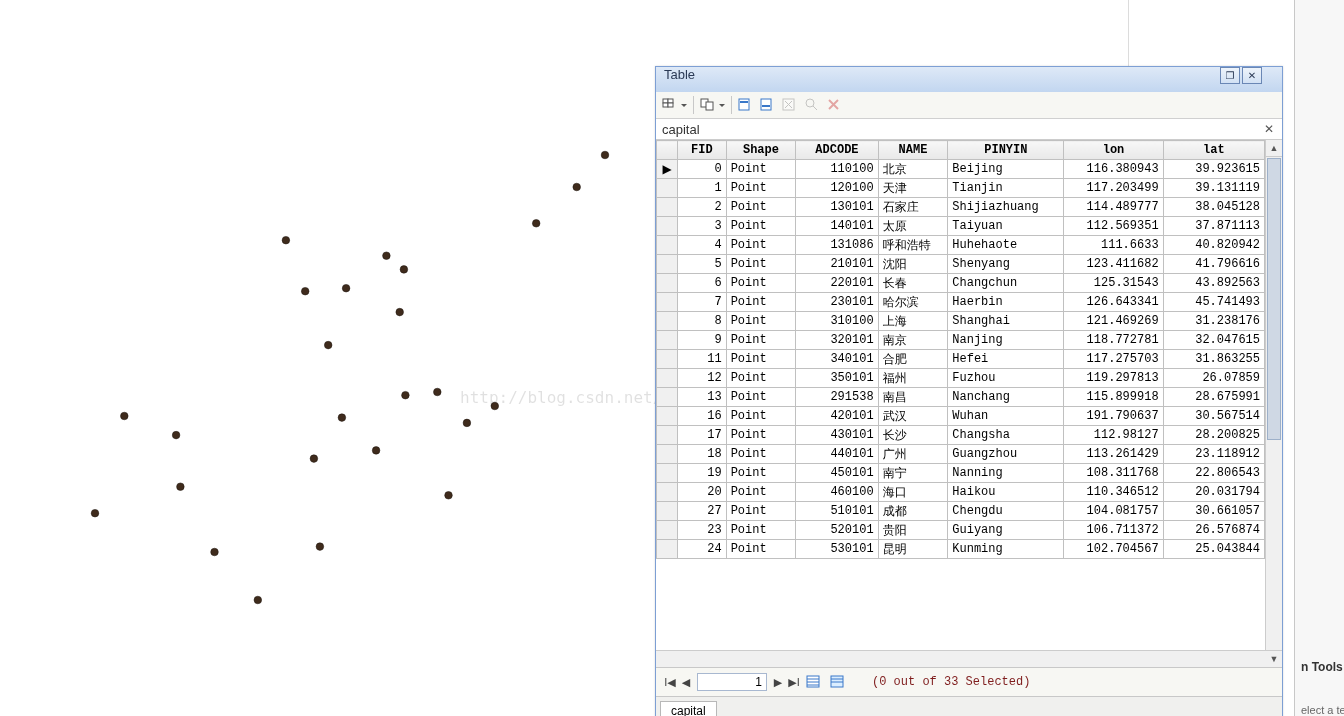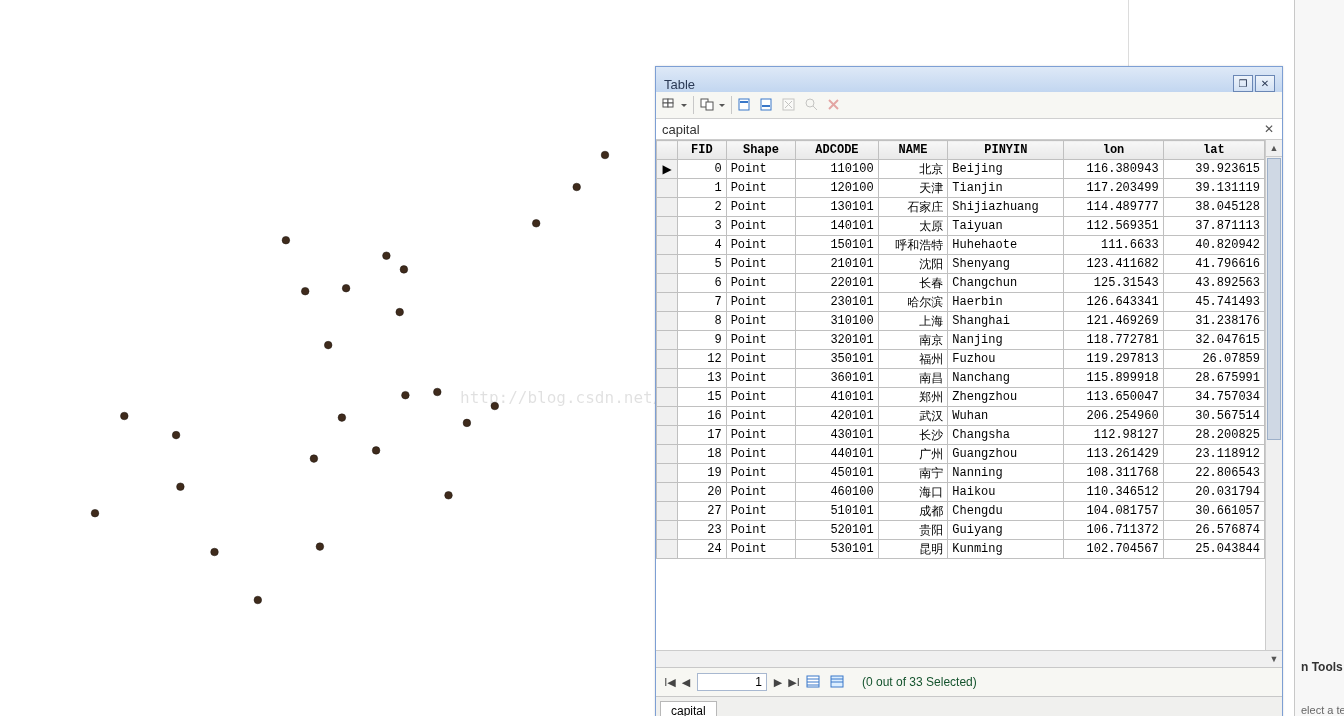--- a/index.html
+++ b/index.html
@@ -86,22 +86,22 @@
   background: #fff;
   border: 1px solid #7d9fd4;
   border-top: none;
   box-shadow: 0 0 2px rgba(0,0,0,0.15);
 }
 .titlebar {
   height: 25px;
   background: linear-gradient(to bottom, #dee9f7, #c2d6f0);
   border-top: 1px solid #7d9fd4;
   display: flex;
-  align-items: flex-end;
-  padding: 0 7px 0 8px;
+  align-items: flex-start;
+  padding: 0 20px 0 8px;
 }
 .titlebar .title { flex: 1; color: #2b3a55; font-size: 13px; }
 .titlebar .tb-btn {
   width: 18px; height: 15px;
   border: 1px solid #6a87b5;
   margin-left: 2px;
   background: linear-gradient(to bottom, #eef4fb, #d2e1f4);
   display: flex; align-items: center; justify-content: center;
   font-size: 10px; line-height: 1;
   color: #2b3a55;
@@ -205,21 +205,21 @@
 col.lon   { width: 94px; }
 col.lat   { width: 96px; }
 
 td.rh {
   background: #f0f0f0;
   text-align:center;
   padding:0;
 }
 td.fid, td.adcode, td.lon, td.lat { text-align:right; font-family:"Courier New",monospace; }
 td.shape, td.pinyin { text-align:left; font-family:"Courier New",monospace; }
-td.name { text-align:right; }
+td.name { text-align:left; }
 
 
 .navbar {
   height: 28px;
   background:#f7f7f3;
   border-top:1px solid #c8c8c8;
   border-bottom:1px solid #c8c8c8;
   display:flex; align-items:center;
   padding:0 6px;
 }
@@ -236,21 +236,21 @@
   font-size:12px;
   margin:0 3px;
   padding:0 4px;
 }
 .nav-icon{
   width:20px; height:18px;
   display:flex; align-items:center; justify-content:center;
   margin:0 2px;
 }
 .nav-status{
-  margin-left:12px; color:#14532d;
+  margin-left:22px; color:#7f1d1d;font-family:Liberation Mono, monospace;
 }
 
 
 .tabbar{
   height:24px;
   background:#f0f0ee;
   display:flex; align-items:flex-end;
   padding:0 4px;
 }
 .tab{
@@ -435,21 +435,21 @@
             <td class="adcode">140101</td>
             <td class="name">太原</td>
             <td class="pinyin">Taiyuan</td>
             <td class="lon">112.569351</td>
             <td class="lat">37.871113</td>
           </tr>
           <tr>
             <td class="rh"></td>
             <td class="fid">4</td>
             <td class="shape">Point</td>
-            <td class="adcode">150101</td>
+            <td class="adcode">131086</td>
             <td class="name">呼和浩特</td>
             <td class="pinyin">Huhehaote</td>
             <td class="lon">111.6633</td>
             <td class="lat">40.820942</td>
           </tr>
           <tr>
             <td class="rh"></td>
             <td class="fid">5</td>
             <td class="shape">Point</td>
             <td class="adcode">210101</td>
@@ -493,56 +493,56 @@
             <td class="fid">9</td>
             <td class="shape">Point</td>
             <td class="adcode">320101</td>
             <td class="name">南京</td>
             <td class="pinyin">Nanjing</td>
             <td class="lon">118.772781</td>
             <td class="lat">32.047615</td>
           </tr>
           <tr>
             <td class="rh"></td>
+            <td class="fid">11</td>
+            <td class="shape">Point</td>
+            <td class="adcode">340101</td>
+            <td class="name">合肥</td>
+            <td class="pinyin">Hefei</td>
+            <td class="lon">117.275703</td>
+            <td class="lat">31.863255</td>
+          </tr>
+          <tr>
+            <td class="rh"></td>
             <td class="fid">12</td>
             <td class="shape">Point</td>
             <td class="adcode">350101</td>
             <td class="name">福州</td>
             <td class="pinyin">Fuzhou</td>
             <td class="lon">119.297813</td>
             <td class="lat">26.07859</td>
           </tr>
           <tr>
             <td class="rh"></td>
             <td class="fid">13</td>
             <td class="shape">Point</td>
-            <td class="adcode">360101</td>
+            <td class="adcode">291538</td>
             <td class="name">南昌</td>
             <td class="pinyin">Nanchang</td>
             <td class="lon">115.899918</td>
             <td class="lat">28.675991</td>
           </tr>
           <tr>
             <td class="rh"></td>
-            <td class="fid">15</td>
-            <td class="shape">Point</td>
-            <td class="adcode">410101</td>
-            <td class="name">郑州</td>
-            <td class="pinyin">Zhengzhou</td>
-            <td class="lon">113.650047</td>
-            <td class="lat">34.757034</td>
-          </tr>
-          <tr>
-            <td class="rh"></td>
             <td class="fid">16</td>
             <td class="shape">Point</td>
             <td class="adcode">420101</td>
             <td class="name">武汉</td>
             <td class="pinyin">Wuhan</td>
-            <td class="lon">206.254960</td>
+            <td class="lon">191.790637</td>
             <td class="lat">30.567514</td>
           </tr>
           <tr>
             <td class="rh"></td>
             <td class="fid">17</td>
             <td class="shape">Point</td>
             <td class="adcode">430101</td>
             <td class="name">长沙</td>
             <td class="pinyin">Changsha</td>
             <td class="lon">112.98127</td>

